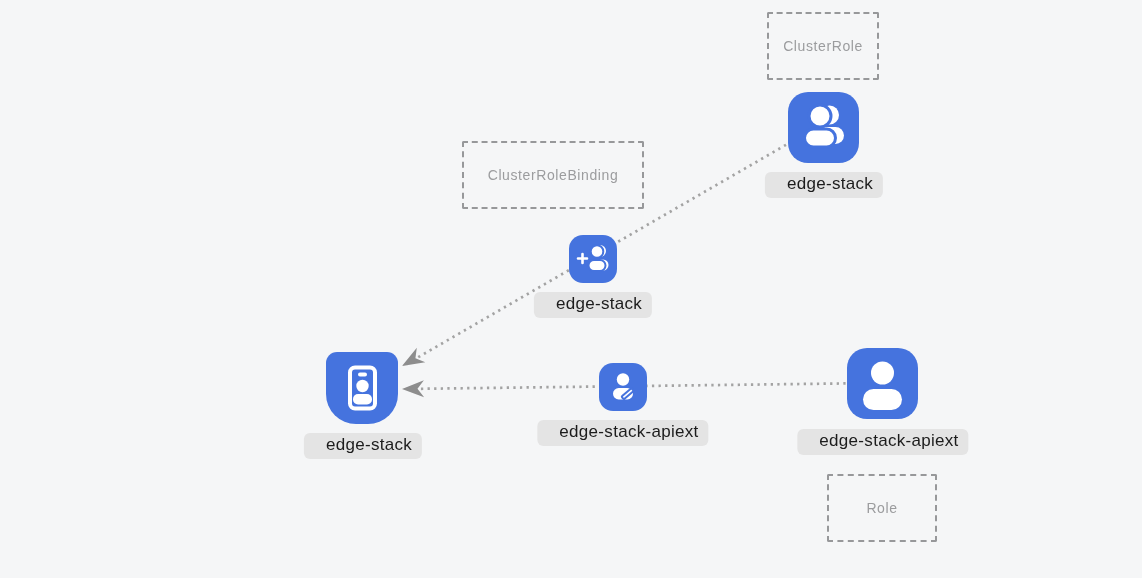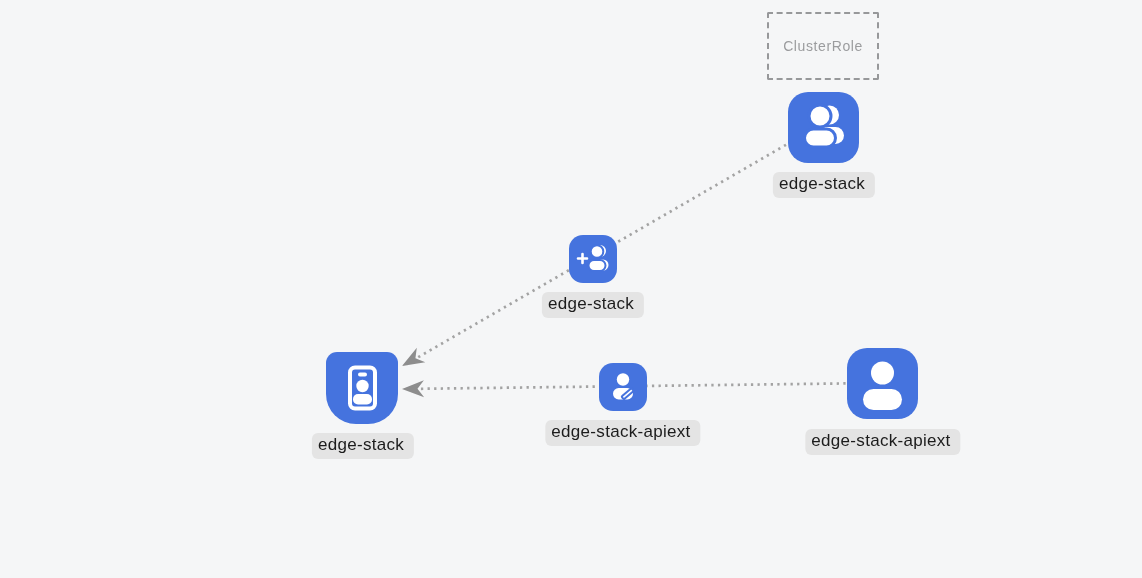--- a/index.html
+++ b/index.html
@@ -57,21 +57,21 @@
   .size-md { width: 48px; height: 48px; border-radius: 14px; }
   .size-sa { width: 72px; height: 72px; border-radius: 11px 11px 30px 30px; }
 
   .name-chip {
     position: absolute;
     transform: translateX(-50%);
     background: #e4e4e4;
     color: #1c1c1c;
     font-size: 17px;
     letter-spacing: 0.3px;
-    padding: 2px 10px 4px 6px;
+    padding: 2px 10px 4px 22px;
     border-radius: 6px;
     white-space: nowrap;
   }
 
   
   #box-clusterrole        { left: 767px; top: 12px;  width: 112px; height: 68px; }
   #icon-clusterrole       { left: 788px; top: 92px;  }
   #chip-clusterrole       { left: 824px; top: 172px; }
 
   #box-clusterrolebinding { left: 462px; top: 141px; width: 182px; height: 68px; }
@@ -108,20 +108,23 @@
   <div class="node-icon size-lg" id="icon-clusterrole">
     <svg viewBox="0 0 71 71">
       <circle cx="41.5" cy="23" r="9.5" fill="#ffffff"></circle>
       <rect x="29" y="35" width="27" height="17" rx="8.5" fill="#ffffff"></rect>
       <circle cx="32" cy="24" r="11" fill="#ffffff" stroke="#4573de" stroke-width="3"></circle>
       <rect x="16.5" y="37" width="31" height="18" rx="9" fill="#ffffff" stroke="#4573de" stroke-width="3"></rect>
     </svg>
   </div>
   <div class="name-chip" id="chip-clusterrole">edge-stack</div>
 
+  <div class="kind-box" id="box-clusterrolebinding">
+    <span>ClusterRoleBinding</span>
+  </div>
   <div class="node-icon size-md" id="icon-clusterrolebinding">
     <svg viewBox="0 0 48 48">
       <path d="M9 23.5 h9 M13.5 19 v9" stroke="#ffffff" stroke-width="2.6" stroke-linecap="round" fill="none"></path>
       <circle cx="31" cy="16" r="6" fill="#ffffff"></circle>
       <rect x="22.5" y="24.5" width="17" height="11" rx="5.5" fill="#ffffff"></rect>
       <circle cx="28" cy="16.5" r="6.3" fill="#ffffff" stroke="#4573de" stroke-width="2"></circle>
       <rect x="19.5" y="25" width="17" height="11" rx="5.5" fill="#ffffff" stroke="#4573de" stroke-width="2"></rect>
     </svg>
   </div>
   <div class="name-chip" id="chip-clusterrolebinding">edge-stack</div>
@@ -147,14 +150,17 @@
   </div>
   <div class="name-chip" id="chip-rolebinding">edge-stack-apiext</div>
 
   <div class="node-icon size-lg" id="icon-role">
     <svg viewBox="0 0 71 71">
       <circle cx="35.5" cy="25" r="11.5" fill="#ffffff"></circle>
       <rect x="16" y="41" width="39" height="21" rx="10.5" fill="#ffffff"></rect>
     </svg>
   </div>
   <div class="name-chip" id="chip-role">edge-stack-apiext</div>
+  <div class="kind-box" id="box-role">
+    <span>Role</span>
+  </div>
 
 </div>
 
 </body></html>

